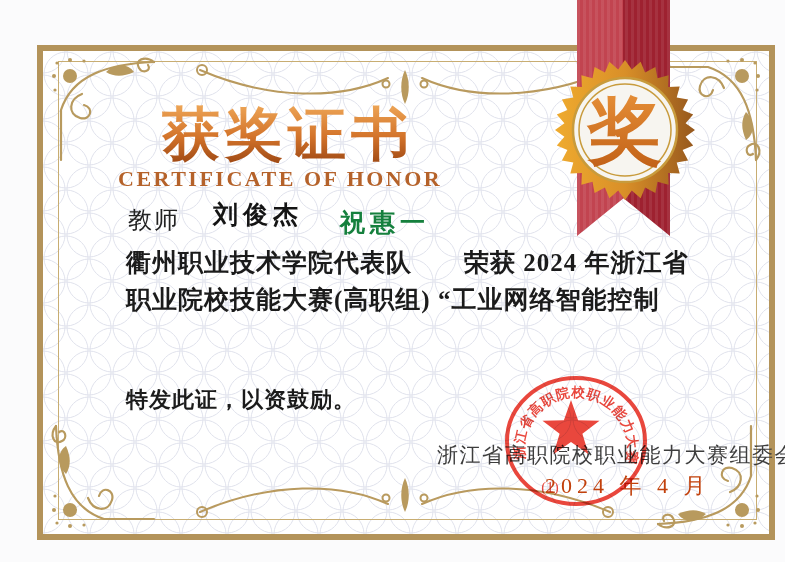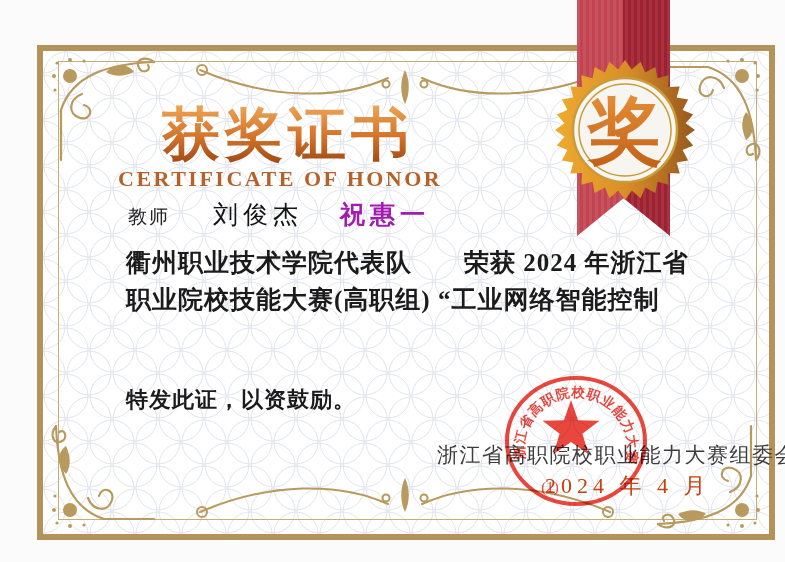--- a/index.html
+++ b/index.html
@@ -28,26 +28,26 @@
   .medal{position:absolute;left:551px;top:56px;width:148px;height:148px;z-index:4;}
   
   .title{position:absolute;left:117px;top:105px;z-index:5;
     font-family:"Liberation Sans","DejaVu Sans",sans-serif;font-weight:bold;
     font-size:58px;line-height:1;letter-spacing:5px;
     background:linear-gradient(180deg,#eda556 0%,#d3732a 55%,#a04a15 100%);
     -webkit-background-clip:text;background-clip:text;color:transparent;margin-left:45px;
     -webkit-text-fill-color:transparent;}
   .subtitle{position:absolute;left:118px;top:166px;z-index:5;
     font-weight:bold;font-size:22px;letter-spacing:2.5px;color:#b5622a;}
-  .role{position:absolute;left:128px;top:204px;z-index:5;font-size:19px;color:#222;
+  .role{position:absolute;left:128px;top:204px;z-index:5;font-size:24px;color:#222;
         letter-spacing:2px;}
-  .name1{position:absolute;left:213px;top:198px;z-index:5;font-size:25px;font-weight:normal;
+  .name1{position:absolute;left:213px;top:198px;z-index:5;font-size:25px;font-weight:bold;
          color:#141414;letter-spacing:5px;text-align:right;}
-  .name2{position:absolute;left:340px;top:198px;z-index:5;font-size:25px;font-weight:bold;
-         color:#a21caf;letter-spacing:5px;}
+  .name2{position:absolute;left:340px;top:206px;z-index:5;font-size:25px;font-weight:bold;
+         color:#15803d;letter-spacing:5px;}
   .bodyline{position:absolute;left:126px;z-index:5;font-size:25px;font-weight:bold;
             color:#1b1b1b;letter-spacing:1px;white-space:nowrap;}
   .bl1{top:246px;} .bl2{top:283px;} .bl3{top:320px;}
   .closing{position:absolute;left:126px;top:385px;z-index:5;font-size:22px;font-weight:bold;
            color:#1b1b1b;letter-spacing:1px;}
   .issuer{position:absolute;left:437px;top:441px;z-index:5;font-size:21px;color:#3d3d3d;
           letter-spacing:1.5px;white-space:nowrap;}
   .date{position:absolute;left:545px;top:471px;z-index:5;font-size:22px;color:#c2410c;
         letter-spacing:5px;white-space:nowrap;}
   .stamp{position:absolute;left:500px;top:374px;width:152px;height:140px;z-index:6;

